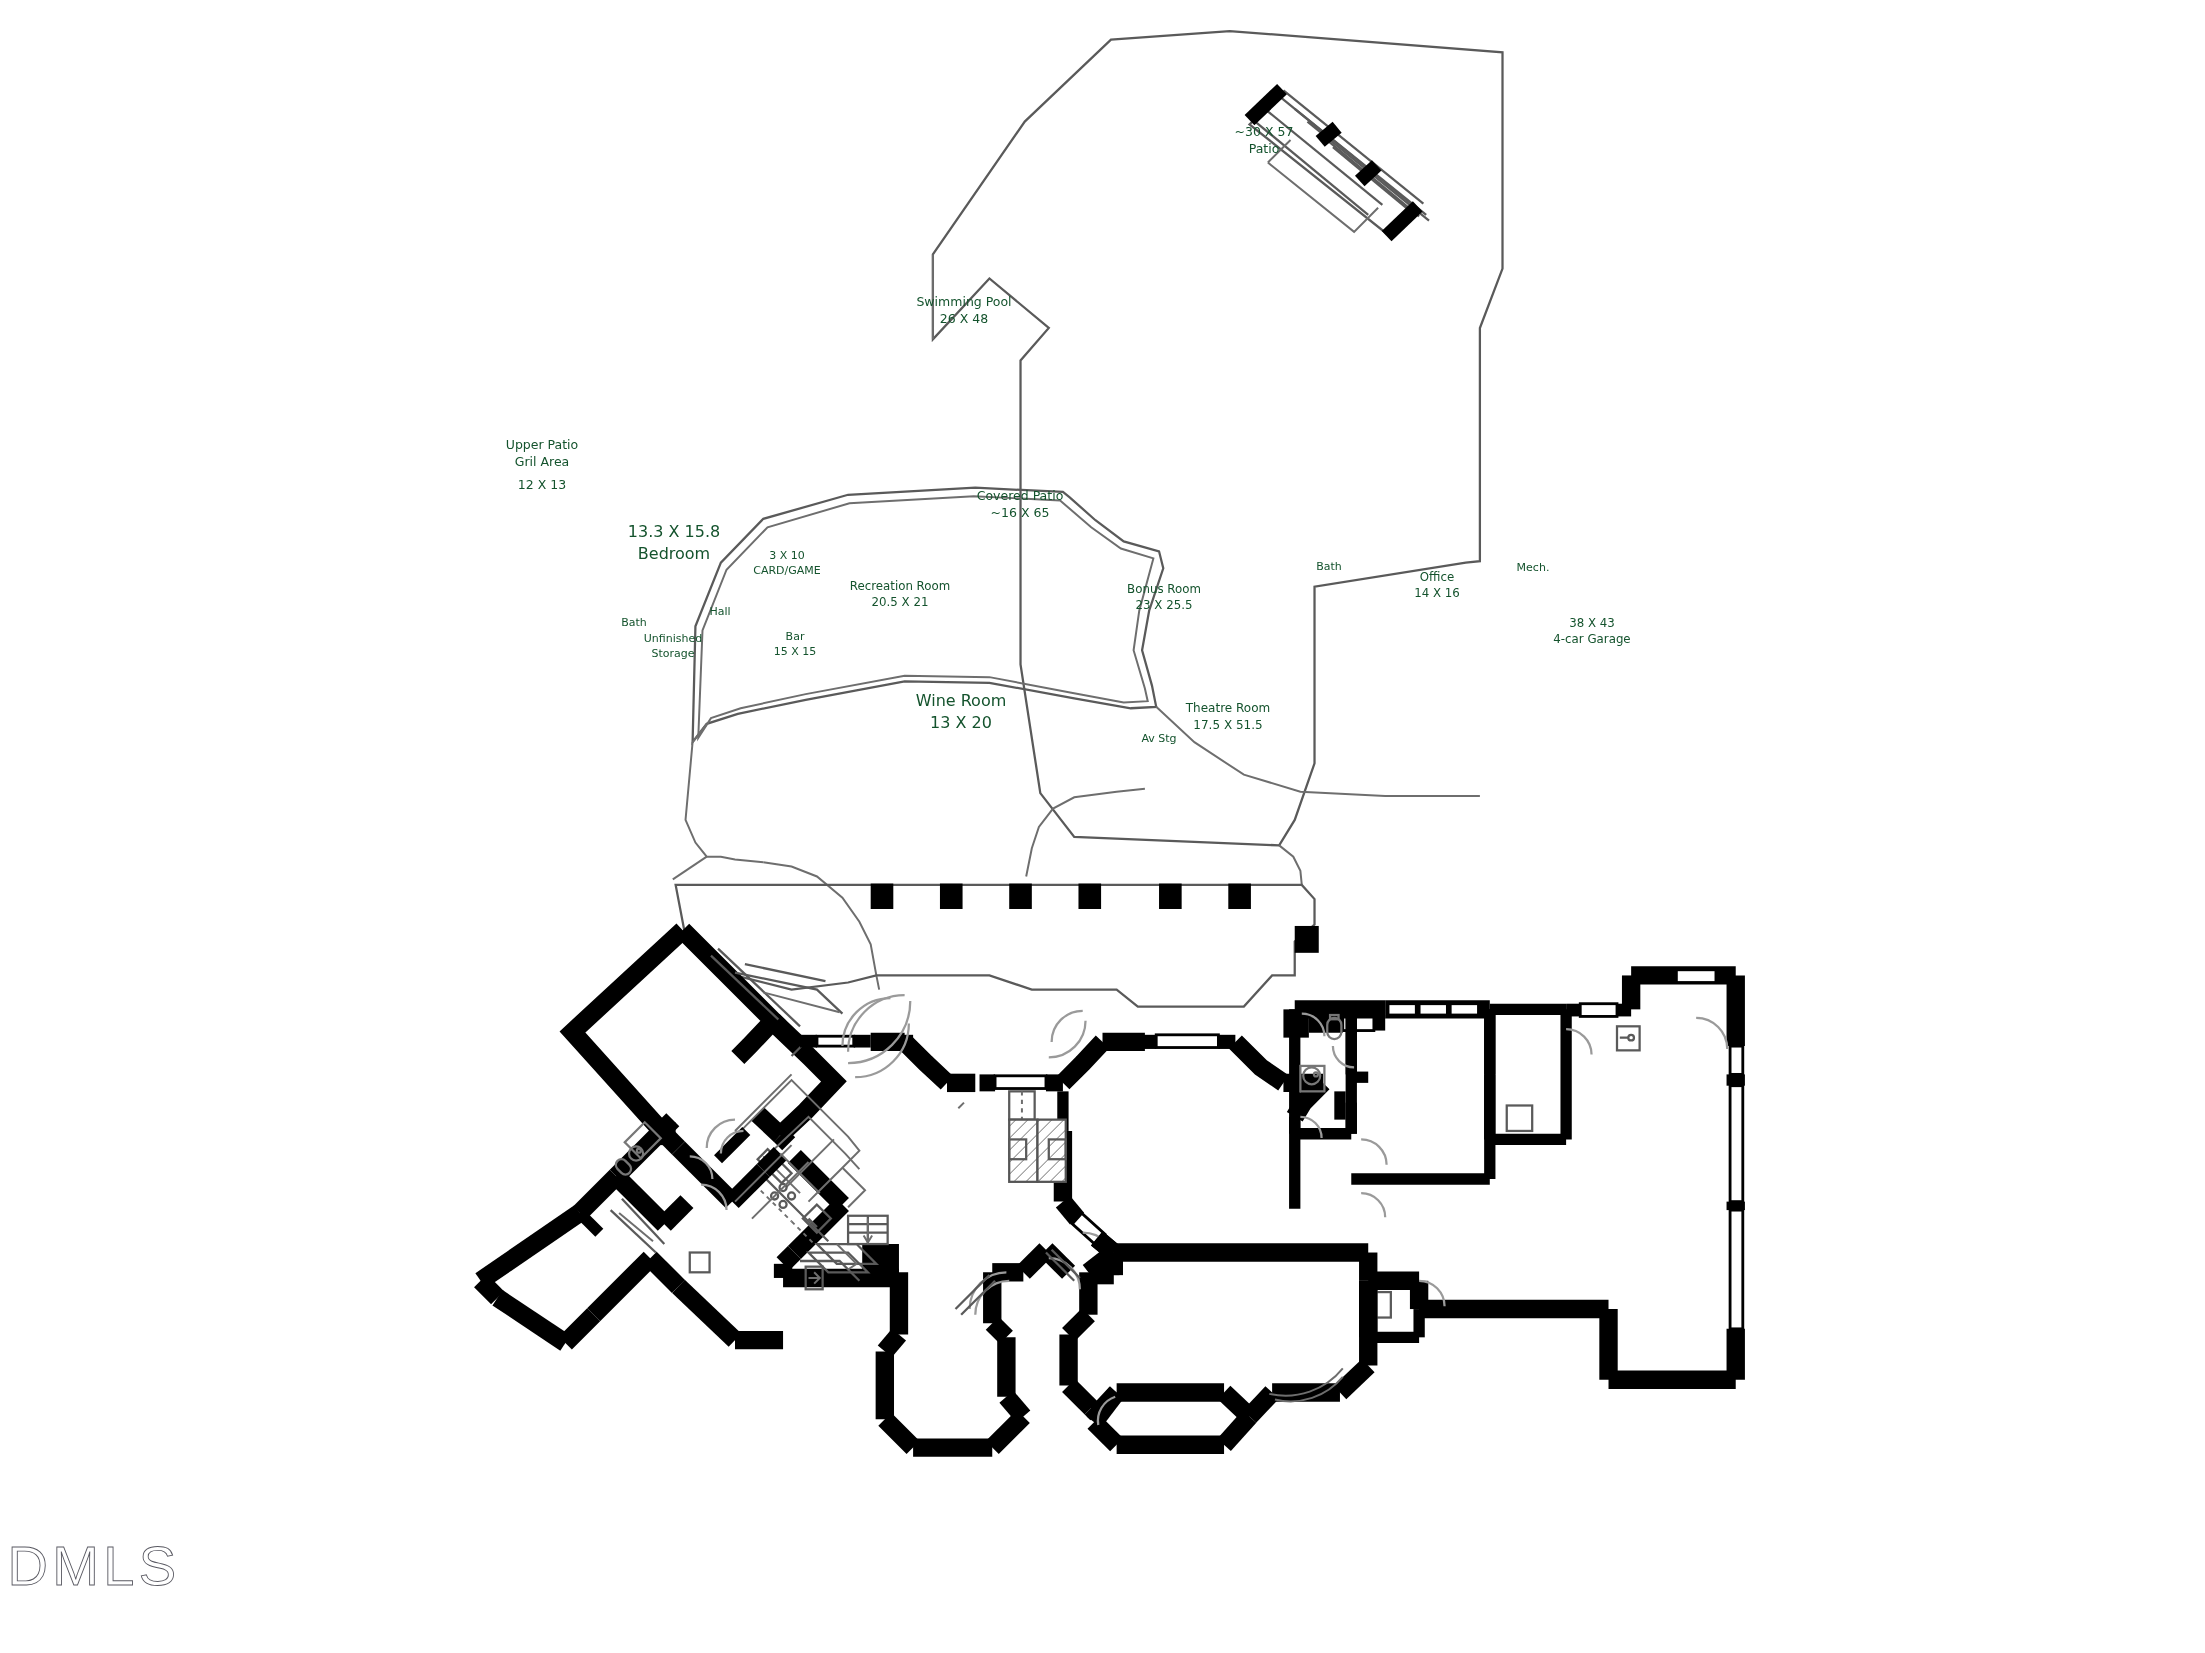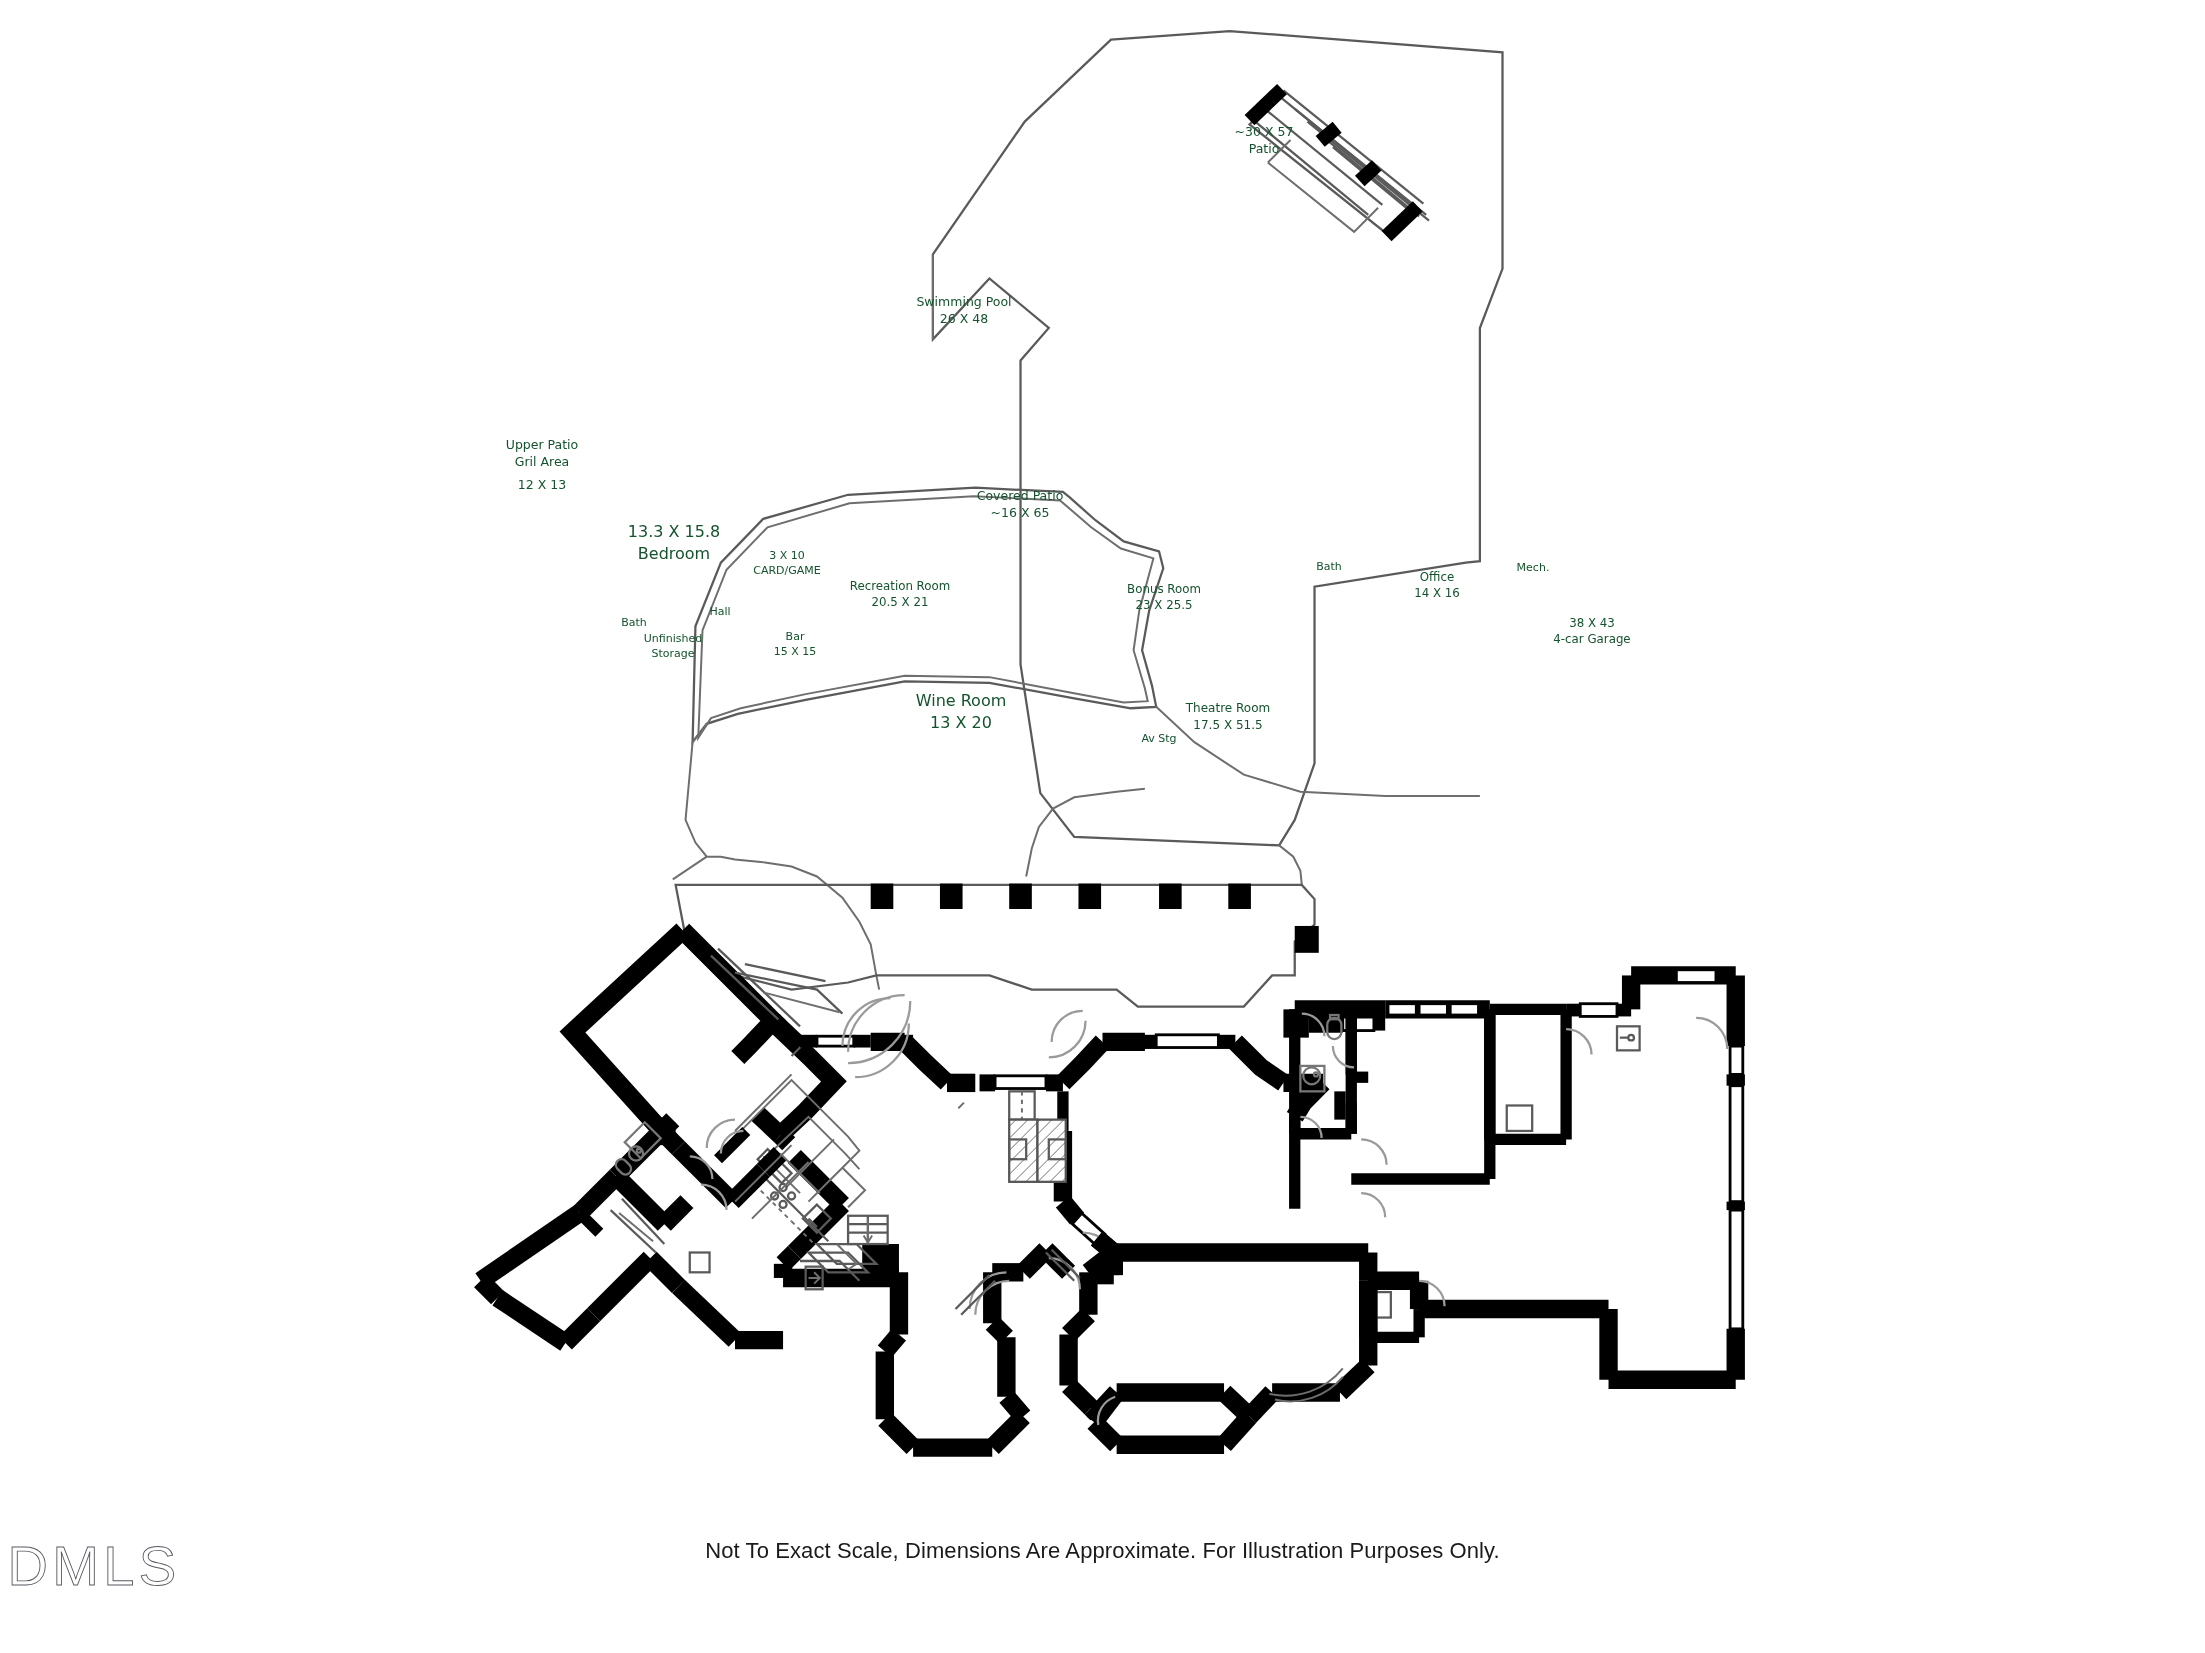--- a/index.html
+++ b/index.html
@@ -532,16 +532,15 @@
     </div>
 
     <div class="lbl" style="left:1159px; top:731px; font-size:11px;">
       <span class="ln">Av Stg</span>
     </div>
 
   </div>
 
   <div id="watermark">DMLS</div>
 
-  <div id="footer-note">Not To Exact Scale, Dimensions Are Approximate. For Illustration Purposes Only.</div>
 
 </div>
 
 
 </body></html>

